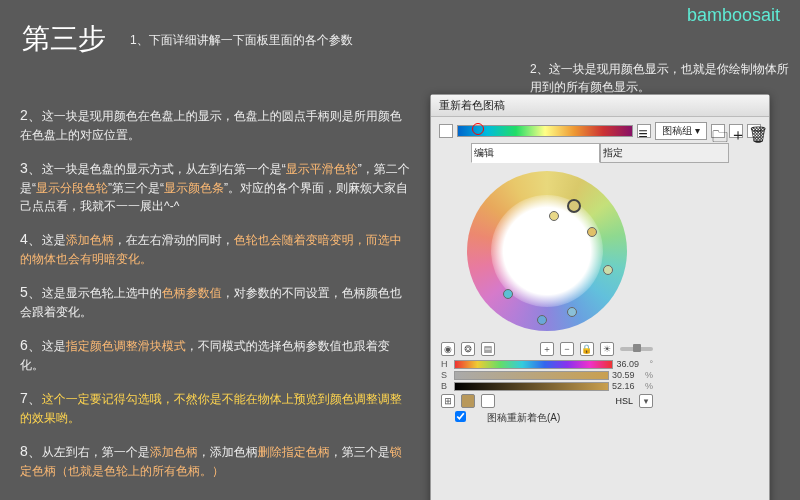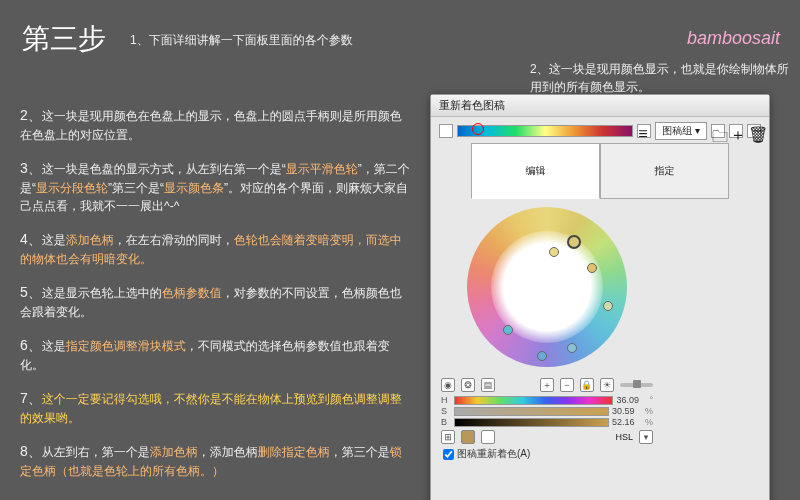--- a/index.html
+++ b/index.html
@@ -1,53 +1,53 @@
 <!DOCTYPE html>
 <html><head>
 <meta charset="utf-8">
 <style>
 *{margin:0;padding:0;box-sizing:border-box;font-family:"Microsoft YaHei",sans-serif}
 body{width:800px;height:500px;background:#5a5a5a;color:#fff;position:relative;overflow:hidden}
 .title{position:absolute;top:20px;left:22px;font-size:28px;color:#fff}
-.watermark{position:absolute;top:28px;right:20px;font-size:18px;color:#f9a8d4;font-style:italic}
+.watermark{position:absolute;top:5px;right:20px;font-size:18px;color:#5eead4;}
 .intro{position:absolute;top:32px;left:130px;font-size:12px;color:#eee}
 .anno2top{position:absolute;top:60px;left:530px;font-size:12px;color:#eee;line-height:1.5}
 .annos{position:absolute;left:20px;top:105px;width:390px;font-size:12px;line-height:1.5}
 .annos .item{margin-bottom:14px;color:#eee}
 .annos .n{font-size:14px}
 .hl{color:#fdba74}
 .hly{color:#ffd54f}
 .panel{position:absolute;top:94px;left:430px;width:340px;height:448px;background:#e8e8e8;border:1px solid #999;border-radius:3px;box-shadow:0 2px 8px rgba(0,0,0,.4);color:#222}
 .panel-title{font-size:11px;padding:3px 8px;background:linear-gradient(#f5f5f5,#ddd);border-bottom:1px solid #bbb}
 .gradbar{margin:6px 8px 4px;height:16px;display:flex;align-items:center;gap:4px}
 .gradbar .sq{width:14px;height:14px;border:1px solid #999;background:#fff}
 .gradbar .grad{flex:1;height:12px;background:linear-gradient(90deg,#06c,#0bd,#2d6,#ff8,#e93,#c33,#816);border:1px solid #999;position:relative}
 .gradbar .grad::after{content:"";position:absolute;top:-3px;left:14px;width:10px;height:10px;border:1.5px solid red;border-radius:50%}
 .gradbar .dd{font-size:10px;border:1px solid #999;background:#fff;padding:1px 6px}
 .tabs{display:flex;margin:2px 40px 4px;font-size:10px}
-.tabs .tab{flex:1;text-align:center;padding:20px;border:1px solid #aaa;background:#eee}
+.tabs .tab{flex:1;text-align:left;padding:2px;border:1px solid #aaa;background:#eee}
 .tabs .tab.active{background:#fff;border-bottom:1px solid #fff}
 .panel-body{display:flex;gap:6px;padding:0 6px}
 .wheel-area{width:220px}
 .wheel-wrap{width:200px;height:170px;position:relative;margin:2px auto}
 .wheel{width:160px;height:160px;border-radius:50%;position:absolute;left:20px;top:2px;background:conic-gradient(#e8d87c,#d9c96a,#c4e07a,#8fd98f,#6ed0c4,#62c0dc,#6aa0e0,#8f84dd,#b37ed8,#d67aca,#e87aa0,#ec8870,#e8a85c,#e8c86a,#e8d87c)}
 .wheel::before{content:"";position:absolute;inset:24px;border-radius:50%;background:radial-gradient(circle,#fff 0%,#fff 55%,rgba(255,255,255,0) 75%)}
 .dot{position:absolute;border-radius:50%;border:1.5px solid #666}
 .toolrow{display:flex;gap:6px;margin:3px 4px;align-items:center}
 .tb{width:14px;height:14px;border:1px solid #888;background:#fff;border-radius:2px;font-size:9px;text-align:center;line-height:12px;color:#555}
 .slider{flex:1;height:4px;background:#bbb;border-radius:2px;position:relative}
 .slider::after{content:"";position:absolute;left:40%;top:-3px;width:8px;height:8px;background:#888;border-radius:1px}
 .swatches{display:flex;flex-direction:column;gap:1px;margin:2px 4px}
 .swr{display:flex;align-items:center;gap:3px;font-size:9px}
 .swr .lbl{width:10px;color:#555}
 .swr .bar{flex:1;height:9px;border:1px solid #999}
 .swr .val{width:30px;color:#444;}
 .swr .pct{color:#888}
 .botrow{display:flex;gap:6px;margin:3px 4px;align-items:center;font-size:9px}
-.chk{display:flex;align-items:center;gap:3px;margin:3px 6px;font-size:10px;color:#333}
+.chk{display:flex;gap:21px;margin:3px 18px;font-size:10px;color:#333}
 .chk input{width:11px;height:11px}
 .side{width:100px;font-size:10px}
 .side-h{color:#333;margin-bottom:3px}
 .side-item{display:flex;align-items:center;gap:4px;padding:2px;color:#444}
 .side-item .sw{width:40px;height:10px;background:linear-gradient(90deg,#222,#eee);border:1px solid #999}
 .btns{position:absolute;bottom:6px;right:8px;display:flex;gap:8px}
 .btn{font-size:10px;padding:0 14px;background:linear-gradient(#fff,#ddd);border:1px solid #888;border-radius:3px}
 svg.lines{position:absolute;inset:0;pointer-events:none}
 </style>
 </head>

